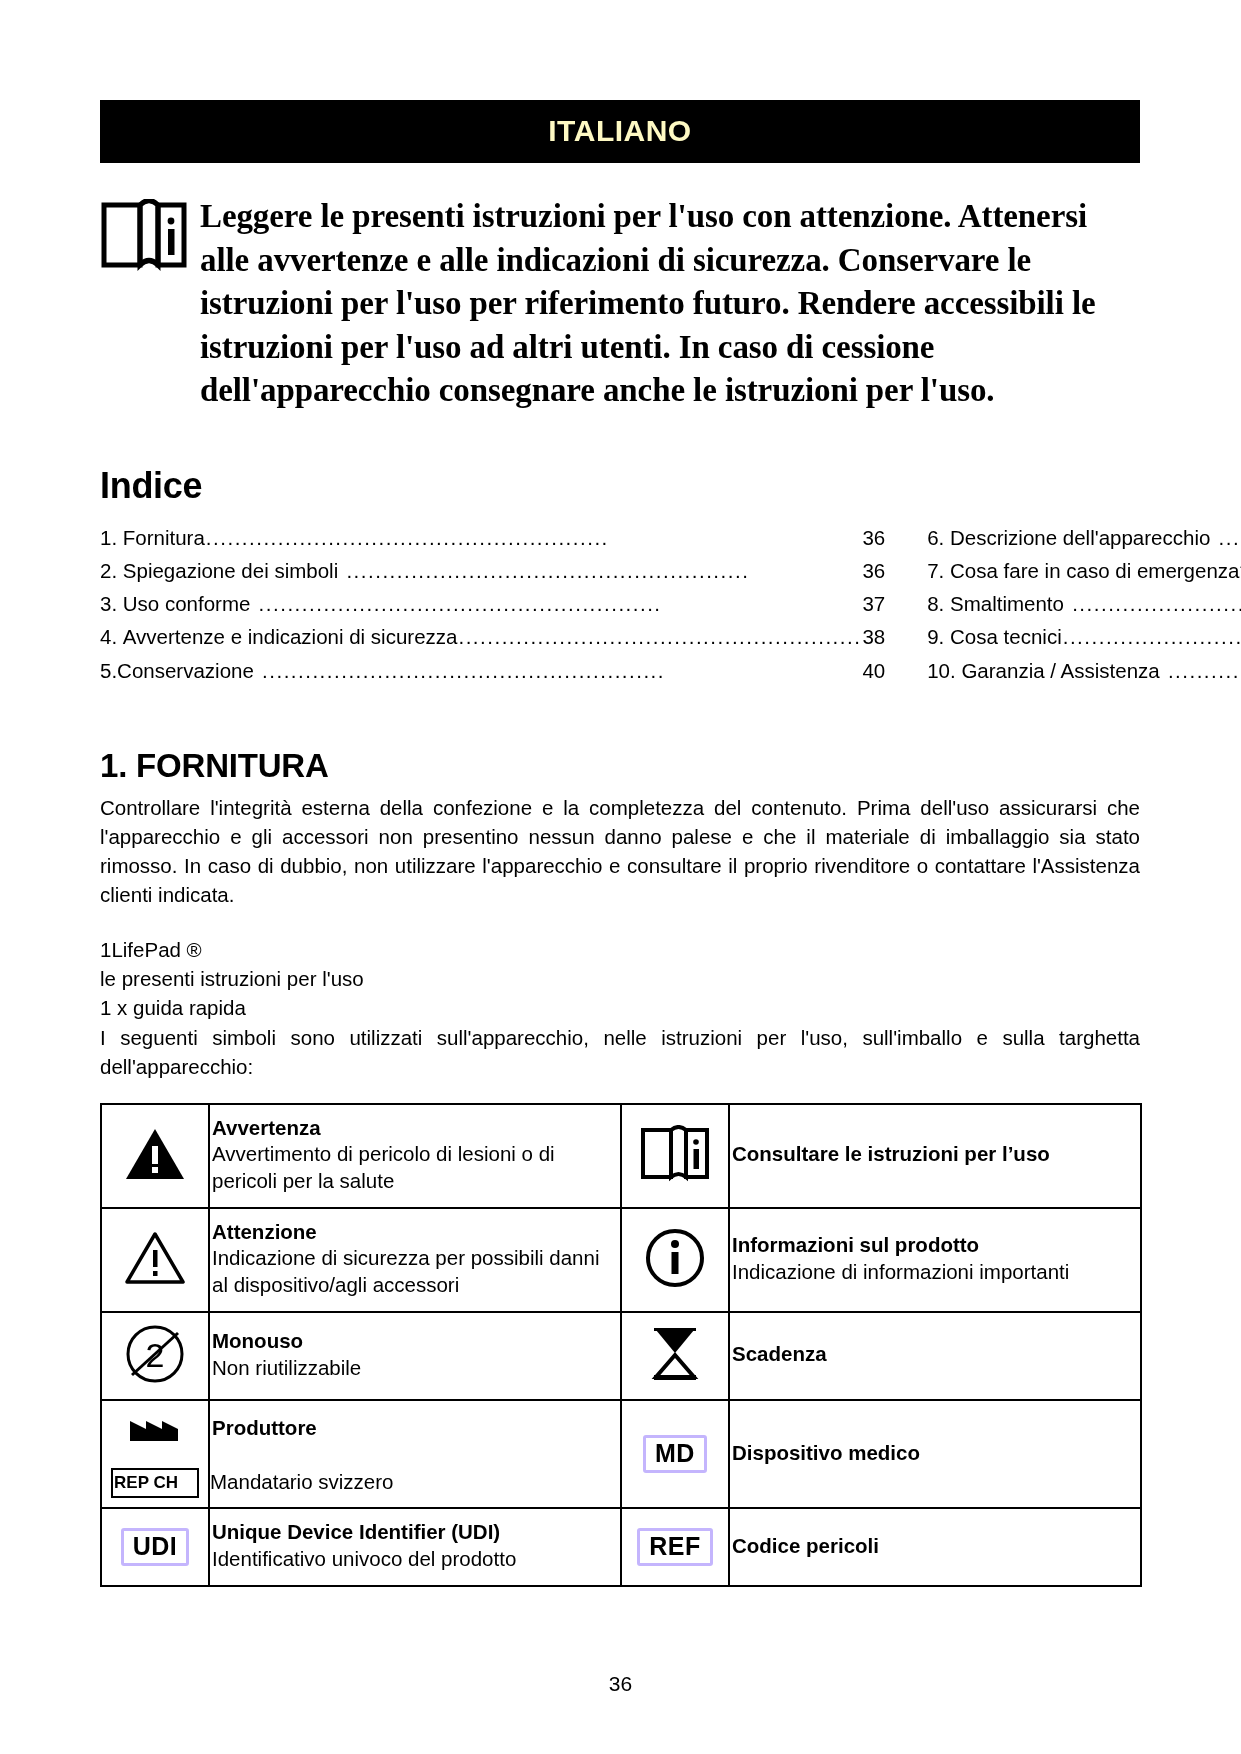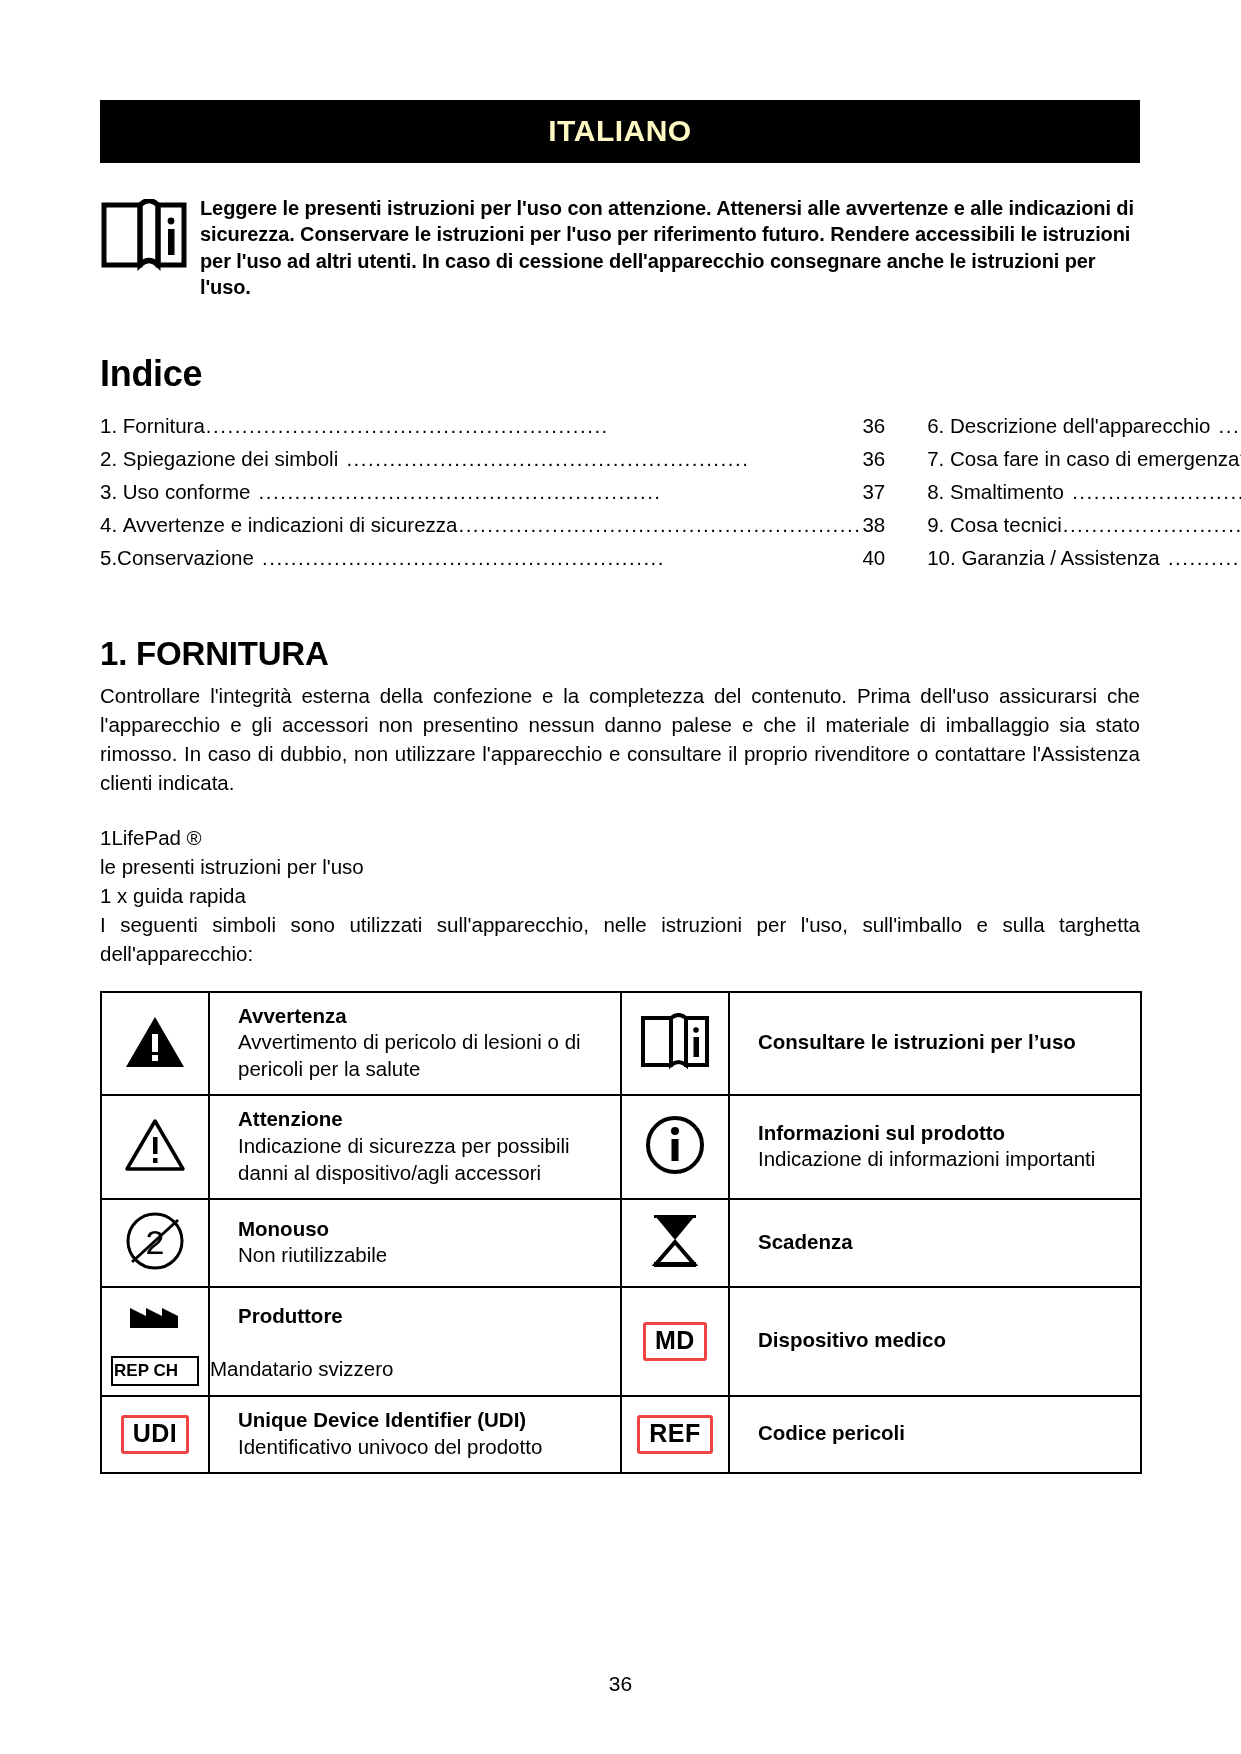--- a/index.html
+++ b/index.html
@@ -42,24 +42,25 @@
     align-items: flex-start;
     margin-top: 32px;
     width: 1040px;
   }
   .intro-icon {
     width: 100px;
     flex: 0 0 100px;
     padding-top: 4px;
   }
   .intro-text {
-    font-size: 20px;
+    font-size: 33px;
     font-weight: bold;
     line-height: 1.32;
     letter-spacing: -0.1px;
+    font-family: Liberation Serif, serif;
   }
 
   
   h2.section-h {
     font-size: 36px;
     font-weight: bold;
     margin: 52px 0 14px 0;
     letter-spacing: -0.3px;
   }
   .toc {
@@ -117,38 +118,38 @@
     border: 2px solid #000000;
     vertical-align: middle;
     padding: 0;
   }
   td.ico {
     width: 108px;
     text-align: center;
     padding: 10px 0;
   }
   td.txt {
-    padding: 10px 14px 12px 28px;
+    padding: 10px 14px 12px 2px;
   }
   .sym-title {
     font-size: 20.5px;
     font-weight: bold;
     line-height: 1.3;
   }
   .sym-desc {
     font-size: 20.5px;
     line-height: 1.3;
   }
   .nb { border-bottom: none !important; }
   .nt { border-top: none !important; }
 
   
   .boxglyph {
     display: inline-block;
-    border: 3px solid #ef4444;
+    border: 3px solid #c4b5fd;
     border-radius: 3px;
     font-size: 25px;
     font-weight: bold;
     padding: 2px 9px 3px 9px;
     letter-spacing: 0.5px;
     line-height: 1.1;
   }
   .repbox {
     display: inline-block;
     border: 2px solid #000;

